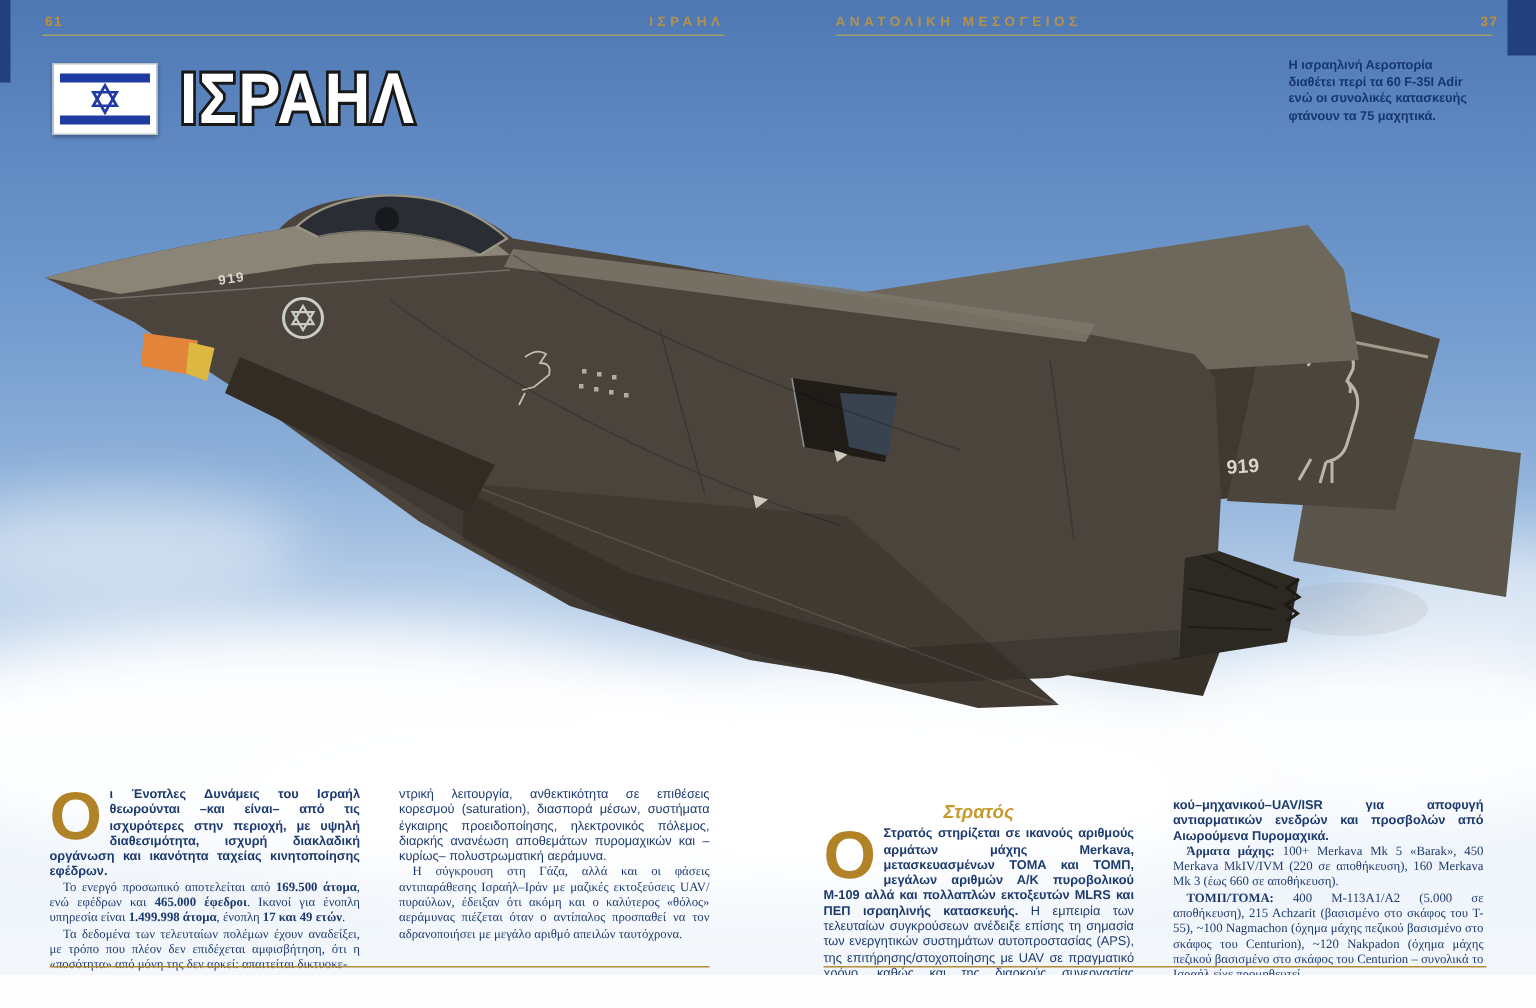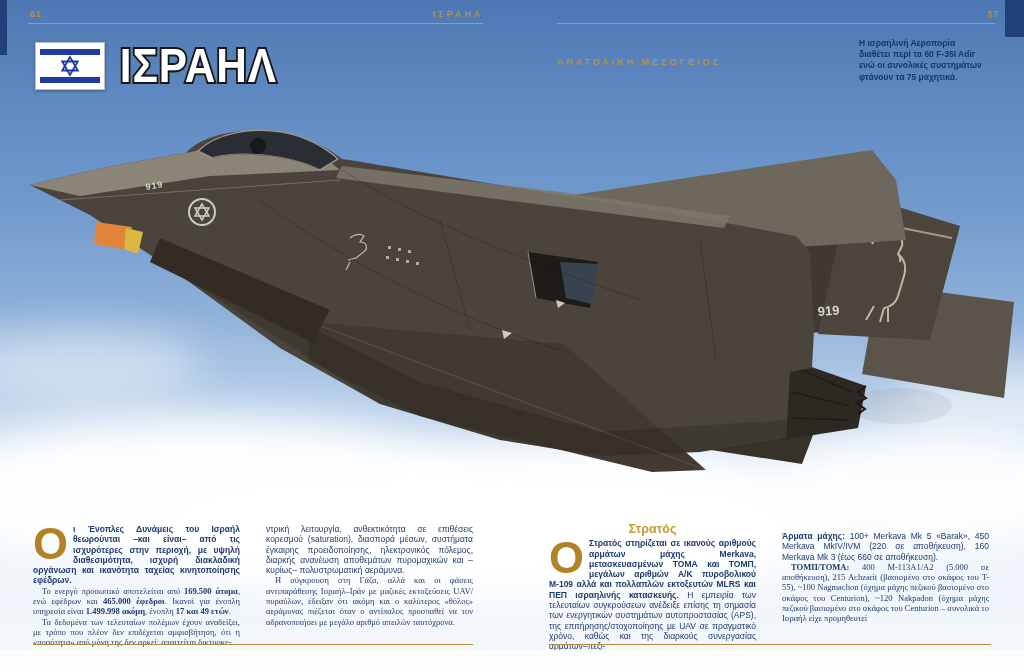--- a/index.html
+++ b/index.html
@@ -7,21 +7,21 @@
         font-family:"Liberation Sans",sans-serif;background:#fff;margin:0 auto;}
   .sky{position:absolute;inset:0;
        background:linear-gradient(180deg,#4e78b3 0%,#5f88c1 14%,#7099cd 30%,
        #8db0d9 46%,#b3cbe7 58%,#d9e6f4 68%,#ecf3fa 78%,#f4f8fc 100%);}
   .cloud{position:absolute;background:#fff;border-radius:50%;filter:blur(20px);}
   .jet-svg{position:absolute;inset:0;}
   
   .hdr{position:absolute;top:9px;font-size:9px;font-weight:bold;letter-spacing:3px;
        color:#b5924a;white-space:nowrap;}
   .hdr-left{left:28px;width:455px;text-align:right;}
-  .hdr-right{left:557px;width:438px;text-align:left;margin-top:48px;}
+  .hdr-right{left:557px;width:438px;text-align:left;}
   .pagenum{position:absolute;top:9px;font-size:9px;font-weight:bold;color:#c08f35;letter-spacing:1px;}
   .pn-left{left:30px;} .pn-right{left:983px;width:20px;text-align:center;}
   .hdr-rule{position:absolute;top:23px;height:1px;background:#9aa36a;}
   .hr-left{left:28px;width:455px;} .hr-right{left:557px;width:438px;}
   .corner{position:absolute;background:#21407c;}
   .corner-left{left:0;top:0;width:7px;height:55px;}
   .corner-right{right:0;top:0;width:19px;height:37px;}
   
   .flag{position:absolute;left:35px;top:42px;width:68px;height:46px;background:#fff;
         border:1px solid #b9c2cc;box-shadow:0 1px 3px rgba(0,0,0,.35);}
@@ -34,21 +34,21 @@
            font-size:8.5px;font-weight:bold;color:#16356e;line-height:1.32;}
   
   .col{position:absolute;top:524px;width:207px;font-size:8.5px;line-height:10.3px;
        text-align:justify;color:#1d3a6e;}
   .col p{margin:0;}
   .col p+p{text-indent:9px;font-family:Liberation Serif, serif;}
   .col-1{left:33px;} .col-2{left:266px;} .col-3{left:549px;} .col-4{left:782px;padding-top:7px;}
   .dropcap{float:left;font-size:45px;line-height:35px;font-weight:bold;color:#b28226;
            margin:2px 5px 0 0;}
   .b{font-weight:bold;}
-  .colhead{text-align:center;font-weight:bold;font-size:12.5px;color:#c79a2f;margin:0 0 4px 0;}
+  .colhead{text-align:center;font-weight:bold;font-size:12.5px;color:#c79a2f;margin:12px 0 4px 0;font-style:italic;}
   .bottom-rule{position:absolute;top:644px;height:1px;background:#b18c3a;}
   .br-left{left:33px;width:440px;} .br-right{left:549px;width:442px;}
   .bottom-white{position:absolute;left:0;top:650px;width:1024px;height:22px;background:#fdfdfe;}
 </style>
 </head>
 <body>
 
 <div class="page">
 
   <div class="sky"></div>
@@ -176,41 +176,42 @@
     </svg>
   </div>
 
   <svg class="title-svg" width="220" height="62">
     <text x="2" y="46" font-family="Liberation Sans, sans-serif" font-size="46" font-weight="bold" fill="#ffffff" stroke="#181818" stroke-width="4" paint-order="stroke" letter-spacing="1" transform="scale(0.92,1.04)">ΙΣΡΑΗΛ</text>
   </svg>
 
   <div class="caption">
     <div>Η ισραηλινή Αεροπορία</div>
     <div>διαθέτει περί τα 60 F-35I Adir</div>
-    <div>ενώ οι συνολικές συστημάτων</div>
+    <div>ενώ οι συνολικές κατασκευής</div>
     <div>φτάνουν τα 75 μαχητικά.</div>
   </div>
 
   <div class="col col-1">
     <p><span class="dropcap">Ο</span><span class="b">ι Ένοπλες Δυνάμεις του Ισραήλ θεωρούνται –και είναι– από τις ισχυρότερες στην περιοχή, με υψηλή διαθεσιμότητα, ισχυρή διακλαδική οργάνωση και ικανότητα ταχείας κινητοποίησης εφέδρων.</span></p>
-    <p><span>Το ενεργό προσωπικό αποτελείται από </span><span class="b">169.500 άτομα</span><span>, ενώ εφέδρων και </span><span class="b">465.000 έφεδροι</span><span>. Ικανοί για ένοπλη υπηρεσία είναι </span><span class="b">1.499.998 ακόμη</span><span>, ένοπλη </span><span class="b">17 και 49 ετών</span><span>.</span></p>
+    <p><span>Το ενεργό προσωπικό αποτελείται από </span><span class="b">169.500 άτομα</span><span>, ενώ εφέδρων και </span><span class="b">465.000 έφεδροι</span><span>. Ικανοί για ένοπλη υπηρεσία είναι </span><span class="b">1.499.998 άτομα</span><span>, ένοπλη </span><span class="b">17 και 49 ετών</span><span>.</span></p>
     <p><span>Τα δεδομένα των τελευταίων πολέμων έχουν αναδείξει, με τρόπο που πλέον δεν επιδέχεται αμφισβήτηση, ότι η «ποσότητα» από μόνη της δεν αρκεί: απαιτείται δικτυοκε-</span></p>
   </div>
 
   <div class="col col-2">
     <p><span>ντρική λειτουργία, ανθεκτικότητα σε επιθέσεις κορεσμού (saturation), διασπορά μέσων, συστήματα έγκαιρης προειδοποίησης, ηλεκτρονικός πόλεμος, διαρκής ανανέωση αποθεμάτων πυρομαχικών και –κυρίως– πολυστρωματική αεράμυνα.</span></p>
     <p><span>Η σύγκρουση στη Γάζα, αλλά και οι φάσεις αντιπαράθεσης Ισραήλ–Ιράν με μαζικές εκτοξεύσεις UAV/πυραύλων, έδειξαν ότι ακόμη και ο καλύτερος «θόλος» αεράμυνας πιέζεται όταν ο αντίπαλος προσπαθεί να τον αδρανοποιήσει με μεγάλο αριθμό απειλών ταυτόχρονα.</span></p>
   </div>
 
   <div class="col col-3">
     <h3 class="colhead">Στρατός</h3>
     <p><span class="dropcap">Ο</span><span class="b">Στρατός στηρίζεται σε ικανούς αριθμούς αρμάτων μάχης Merkava, μετασκευασμένων ΤΟΜΑ και ΤΟΜΠ, μεγάλων αριθμών Α/Κ πυροβολικού Μ-109 αλλά και πολλαπλών εκτοξευτών MLRS και ΠΕΠ ισραηλινής κατασκευής.</span><span> Η εμπειρία των τελευταίων συγκρούσεων ανέδειξε επίσης τη σημασία των ενεργητικών συστημάτων αυτοπροστασίας (APS), της επιτήρησης/στοχοποίησης με UAV σε πραγματικό χρόνο, καθώς και της διαρκούς συνεργασίας αρμάτων–πεζι-</span></p>
   </div>
 
   <div class="col col-4">
+    <p><span class="b">κού–μηχανικού–UAV/ISR για αποφυγή αντιαρματικών ενεδρών και προσβολών από Αιωρούμενα Πυρομαχικά.</span></p>
     <p><span class="b">Άρματα μάχης:</span><span> 100+ Merkava Mk 5 «Barak», 450 Merkava MkIV/IVM (220 σε αποθήκευση), 160 Merkava Mk 3 (έως 660 σε αποθήκευση).</span></p>
     <p><span class="b">ΤΟΜΠ/ΤΟΜΑ:</span><span> 400 M-113A1/A2 (5.000 σε αποθήκευση), 215 Achzarit (βασισμένο στο σκάφος του T-55), ~100 Nagmachon (όχημα μάχης πεζικού βασισμένο στο σκάφος του Centurion), ~120 Nakpadon (όχημα μάχης πεζικού βασισμένο στο σκάφος του Centurion – συνολικά το Ισραήλ είχε προμηθευτεί</span></p>
   </div>
 
   <div class="bottom-rule br-left"></div>
   <div class="bottom-rule br-right"></div>
   <div class="bottom-white"></div>
 
 </div>
 

